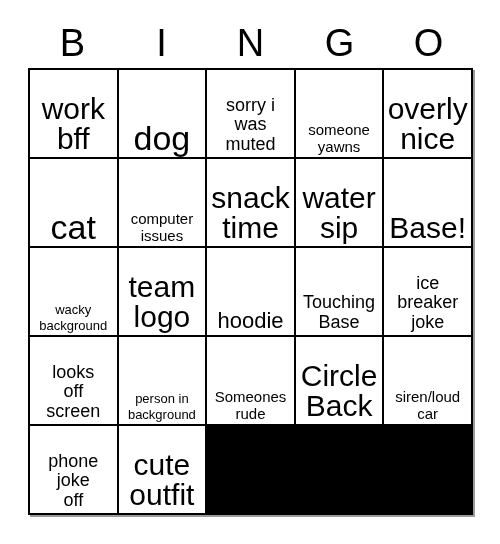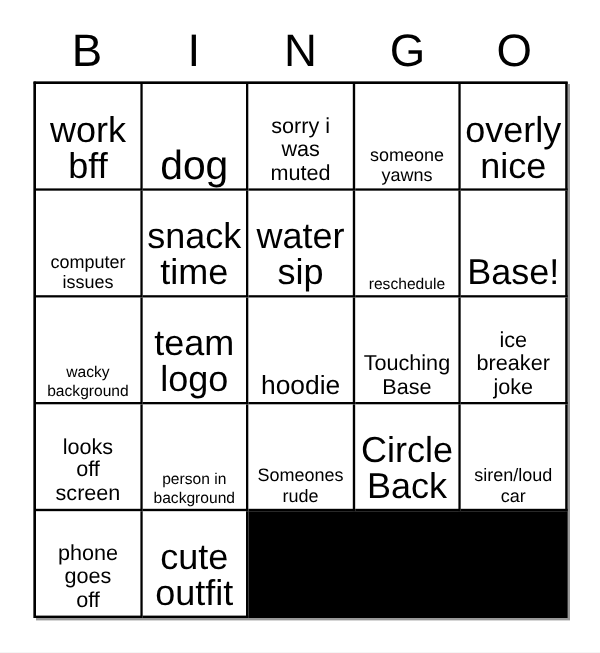--- a/index.html
+++ b/index.html
@@ -108,33 +108,33 @@
       </div>
       <div class="cell">
         <span class="cell-text fs-sm">someone
 yawns</span>
       </div>
       <div class="cell">
         <span class="cell-text fs-xxl">overly
 nice</span>
       </div>
       <div class="cell">
+        <span class="cell-text fs-huge">cat</span>
+      </div>
+      <div class="cell">
         <span class="cell-text fs-sm">computer
 issues</span>
       </div>
       <div class="cell">
         <span class="cell-text fs-xxl">snack
 time</span>
       </div>
       <div class="cell">
         <span class="cell-text fs-xxl">water
 sip</span>
-      </div>
-      <div class="cell">
-        <span class="cell-text fs-xs">reschedule</span>
       </div>
       <div class="cell">
         <span class="cell-text fs-xxl">Base!</span>
       </div>
       <div class="cell">
         <span class="cell-text fs-xs">wacky
 background</span>
       </div>
       <div class="cell">
         <span class="cell-text fs-xxl">team
@@ -168,21 +168,21 @@
       <div class="cell">
         <span class="cell-text fs-xxl">Circle
 Back</span>
       </div>
       <div class="cell">
         <span class="cell-text fs-sm">siren/loud
 car</span>
       </div>
       <div class="cell">
         <span class="cell-text fs-md">phone
-goes
+joke
 off</span>
       </div>
       <div class="cell">
         <span class="cell-text fs-xxl">cute
 outfit</span>
       </div>
     </div>
 
 </div>
 

